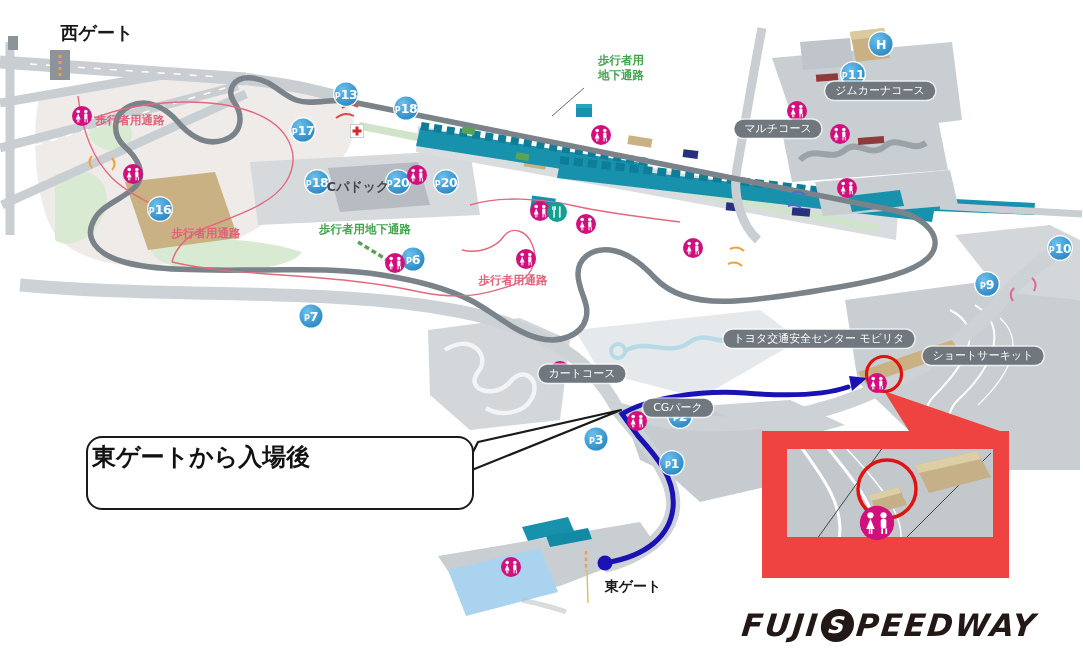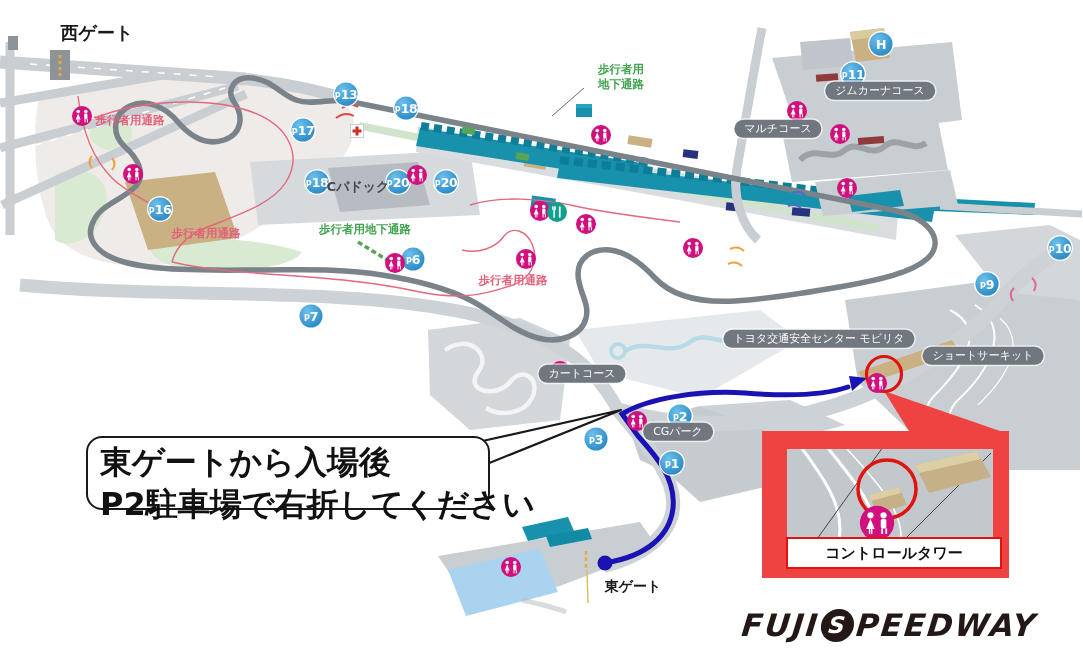--- a/index.html
+++ b/index.html
@@ -21,22 +21,22 @@
   .pill{background:#70777E;color:#fff;font-size:11px;padding:2px 10px;border-radius:10px;
         white-space:nowrap;box-shadow:0 0 0 1.5px rgba(255,255,255,.65);line-height:1.3;}
   .maplabel{font-size:11.5px;font-weight:bold;white-space:pre-line;line-height:1.3;text-align:center;}
   .maplabel.green{color:#3FA34D;}
   .maplabel.red{color:#E2607A;}
   .maplabel.darkgray{color:#3F464C;font-size:13px;font-weight:bold;}
   .gate-label{position:absolute;transform:translate(-50%,-50%);font-size:18px;font-weight:bold;
               color:#1A1A1A;white-space:nowrap;}
   .gate-label.east{font-size:14px;}
   .bubble{position:absolute;left:86px;top:436px;width:376px;height:62px;background:#fff;
-          border:2.5px solid #1a1a1a;border-radius:16px;padding:4px 12px;
-          font-size:32px;font-weight:600;color:#111;line-height:1.3;white-space:nowrap;}
+          border:2.5px solid #1a1a1a;border-radius:16px;padding:4px 4px;
+          font-size:24px;font-weight:600;color:#111;line-height:1.3;white-space:nowrap;}
   .inset{position:absolute;left:762px;top:431px;width:247px;height:147px;background:#EE4340;}
   .inset .mini{position:absolute;left:25px;top:18px;}
   .inset .inset-toilet{position:absolute;left:97px;top:74px;width:36px;height:36px;}
   .inset .label-box{position:absolute;left:24px;top:106px;width:212px;height:28px;background:#fff;
           border:2px solid #E01310;display:flex;align-items:center;justify-content:center;
           font-size:15px;font-weight:600;color:#111;white-space:nowrap;}
   .logo{position:absolute;left:742px;top:604px;width:330px;height:42px;color:#231815;
         font-weight:bold;font-style:italic;font-size:31px;letter-spacing:2px;
         display:flex;align-items:center;transform:skewX(-6deg);}
   .logo .s-circle{display:inline-flex;width:33px;height:33px;border-radius:50%;background:#231815;
@@ -491,42 +491,41 @@
         </svg>
       </div>
 
     <div>
 
     <div class="marker pill" style="left: 880px; top: 91px;">ジムカーナコース</div>
         <div class="marker pill" style="left: 778px; top: 129px;">マルチコース</div>
         <div class="marker pill" style="left: 791px; top: 339px; margin-left: 28px;">トヨタ交通安全センター モビリタ</div>
         <div class="marker pill" style="left: 983px; top: 356px;">ショートサーキット</div>
         <div class="marker pill" style="left: 549px; top: 374px; margin-left: 33px;">カートコース</div>
-        <div class="marker pill" style="left: 678px; top: 432px;">CGパーク</div>
+        <div class="marker pill" style="left: 678px; top: 408px;">CGパーク</div>
       </div>
 
     <div>
 
-    <div class="marker maplabel green" style="left: 621px; top: 77px;">歩行者用
+    <div class="marker maplabel green" style="left: 621px; top: 68px;">歩行者用
 地下通路</div>
         <div class="marker maplabel green" style="left: 365px; top: 229px;">歩行者用地下通路</div>
         <div class="marker maplabel red" style="left: 130px; top: 120px;">歩行者用通路</div>
         <div class="marker maplabel red" style="left: 206px; top: 233px;">歩行者用通路</div>
         <div class="marker maplabel red" style="left: 513px; top: 280px;">歩行者用通路</div>
       </div>
 
     <div class="marker maplabel darkgray" style="left:358px;top:187px">Cパドック</div>
 
     <div class="gate-label" style="left:97px;top:33px">西ゲート</div>
     <div class="gate-label east" style="left:633px;top:587px">東ゲート</div>
   </div>
 
   <div class="bubble">
     <div>東ゲートから入場後</div>
-    <div>P2駐車場で右折してください</div>
   </div>
 
   <div class="inset">
     <svg class="mini" width="206" height="88" viewBox="0 0 206 88">
       <rect x="0" y="0" width="206" height="88" fill="#C3C8CC"></rect>
       <path d="M14,-2 C36,28 58,58 52,90" stroke="#fff" stroke-width="3" fill="none"></path>
       <path d="M40,-2 C66,30 92,60 88,90" stroke="#fff" stroke-width="3" fill="none"></path>
       <path d="M58,-2 C88,30 116,62 114,90" stroke="#fff" stroke-width="1.5" fill="none"></path>
       <path d="M96,-2 L30,90" stroke="#444" stroke-width="1" fill="none"></path>
       <path d="M204,4 L118,90" stroke="#444" stroke-width="1" fill="none"></path>
@@ -540,21 +539,20 @@
           <circle cx="11" cy="11" r="10.5" fill="#D1107E"></circle>
           <circle cx="7" cy="6.3" r="1.9" fill="#fff"></circle>
           <path d="M7,8.4 L4.4,14.7 L9.6,14.7 Z" fill="#fff"></path>
           <rect x="6" y="14.7" width="0.9" height="3" fill="#fff"></rect>
           <rect x="7.3" y="14.7" width="0.9" height="3" fill="#fff"></rect>
           <circle cx="15" cy="6.3" r="1.9" fill="#fff"></circle>
           <rect x="13.3" y="8.5" width="3.4" height="5.8" rx="1" fill="#fff"></rect>
           <rect x="13.6" y="14.3" width="1.1" height="3.4" fill="#fff"></rect>
           <rect x="16.1" y="14.3" width="1.1" height="3.4" fill="#fff"></rect>
         </svg></div>
-    <div class="label-box">コントロールタワー</div>
   </div>
 
   <div class="logo">
     <span>FUJI</span>
     <span class="s-circle">S</span>
     <span>PEEDWAY</span>
   </div>
 
 </div>
 

